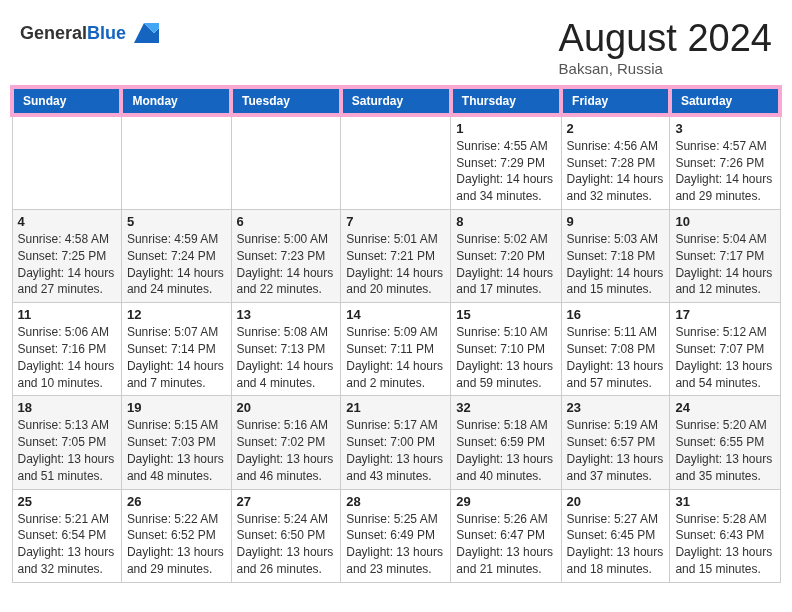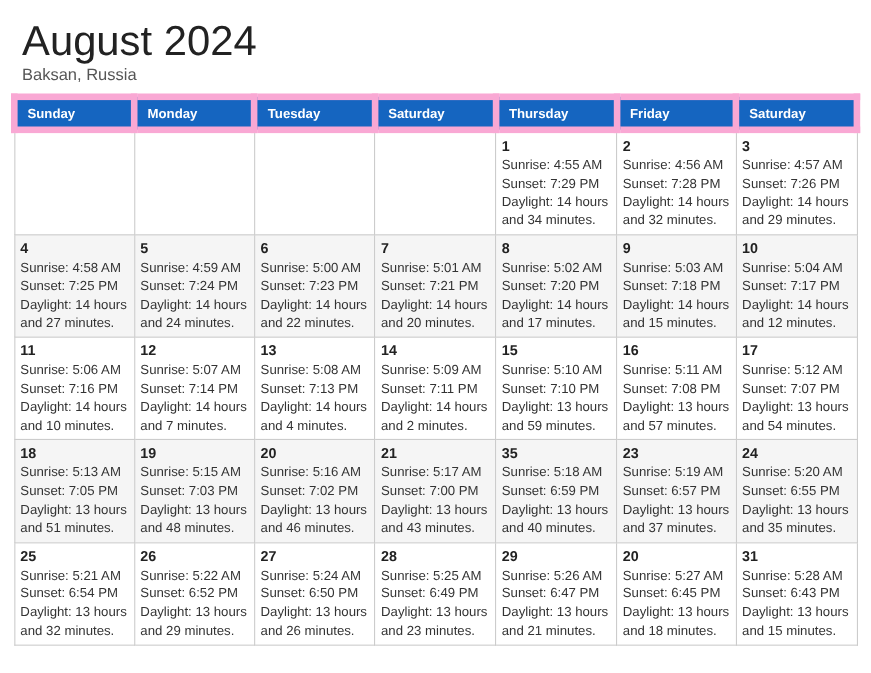--- a/index.html
+++ b/index.html
@@ -50,21 +50,21 @@
       border-collapse: collapse;
       font-size: 11px;
     }
     .calendar th {
       background-color: #1565c0;
       color: #fff;
       padding: 5px 9px;
       text-align: left;
       font-size: 12px;
       font-weight: bold;
-      border: 6px solid #f9a8d4;
+      border: 4px solid #f9a8d4;
     }
     .calendar td {
       border: 1px solid #ccc;
       vertical-align: top;
       padding: 4px 5px;
       width: 113px;
       min-height: 80px;
       background: #fff;
     }
     .calendar tr:nth-child(even) td {
@@ -82,20 +82,29 @@
       line-height: 1.4;
     }
     .empty-cell {
       background: #fff !important;
     }
   </style>
 </head>
 <body>
 
 <div class="header-area">
+  <div class="logo">
+    <span class="logo-text">
+      <span class="logo-general">General</span><span class="logo-blue">Blue</span>
+    </span>
+    <svg class="logo-icon" viewBox="0 0 30 30">
+      <polygon points="5,25 15,5 25,15 30,10 30,25" fill="#1565c0"></polygon>
+      <polygon points="15,5 25,15 30,10 30,5" fill="#42a5f5"></polygon>
+    </svg>
+  </div>
   <div class="title-block">
     <div class="month-title">August 2024</div>
     <div class="location">Baksan, Russia</div>
   </div>
 </div>
 
 <table class="calendar">
   <thead>
     <tr>
     <th>Sunday</th>
@@ -197,21 +206,21 @@
         </td>
         <td>
           <div class="day-number">20</div>
           <div class="day-info">Sunrise: 5:16 AM<br>Sunset: 7:02 PM<br>Daylight: 13 hours<br>and 46 minutes.</div>
         </td>
         <td>
           <div class="day-number">21</div>
           <div class="day-info">Sunrise: 5:17 AM<br>Sunset: 7:00 PM<br>Daylight: 13 hours<br>and 43 minutes.</div>
         </td>
         <td>
-          <div class="day-number">35</div>
+          <div class="day-number">32</div>
           <div class="day-info">Sunrise: 5:18 AM<br>Sunset: 6:59 PM<br>Daylight: 13 hours<br>and 40 minutes.</div>
         </td>
         <td>
           <div class="day-number">23</div>
           <div class="day-info">Sunrise: 5:19 AM<br>Sunset: 6:57 PM<br>Daylight: 13 hours<br>and 37 minutes.</div>
         </td>
         <td>
           <div class="day-number">24</div>
           <div class="day-info">Sunrise: 5:20 AM<br>Sunset: 6:55 PM<br>Daylight: 13 hours<br>and 35 minutes.</div>
         </td>

